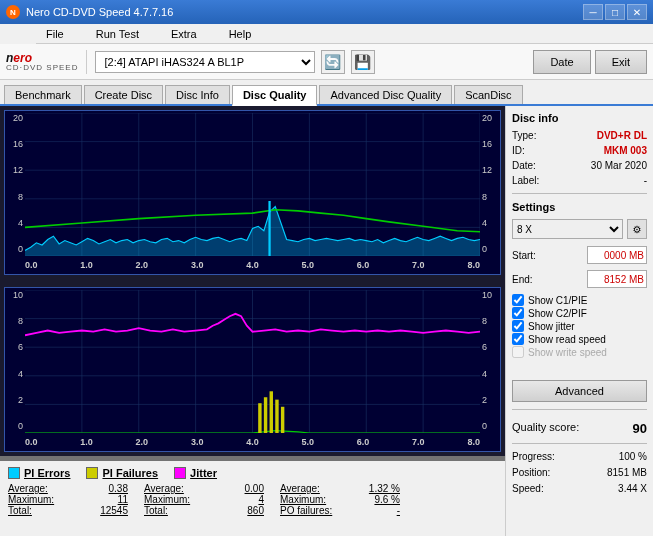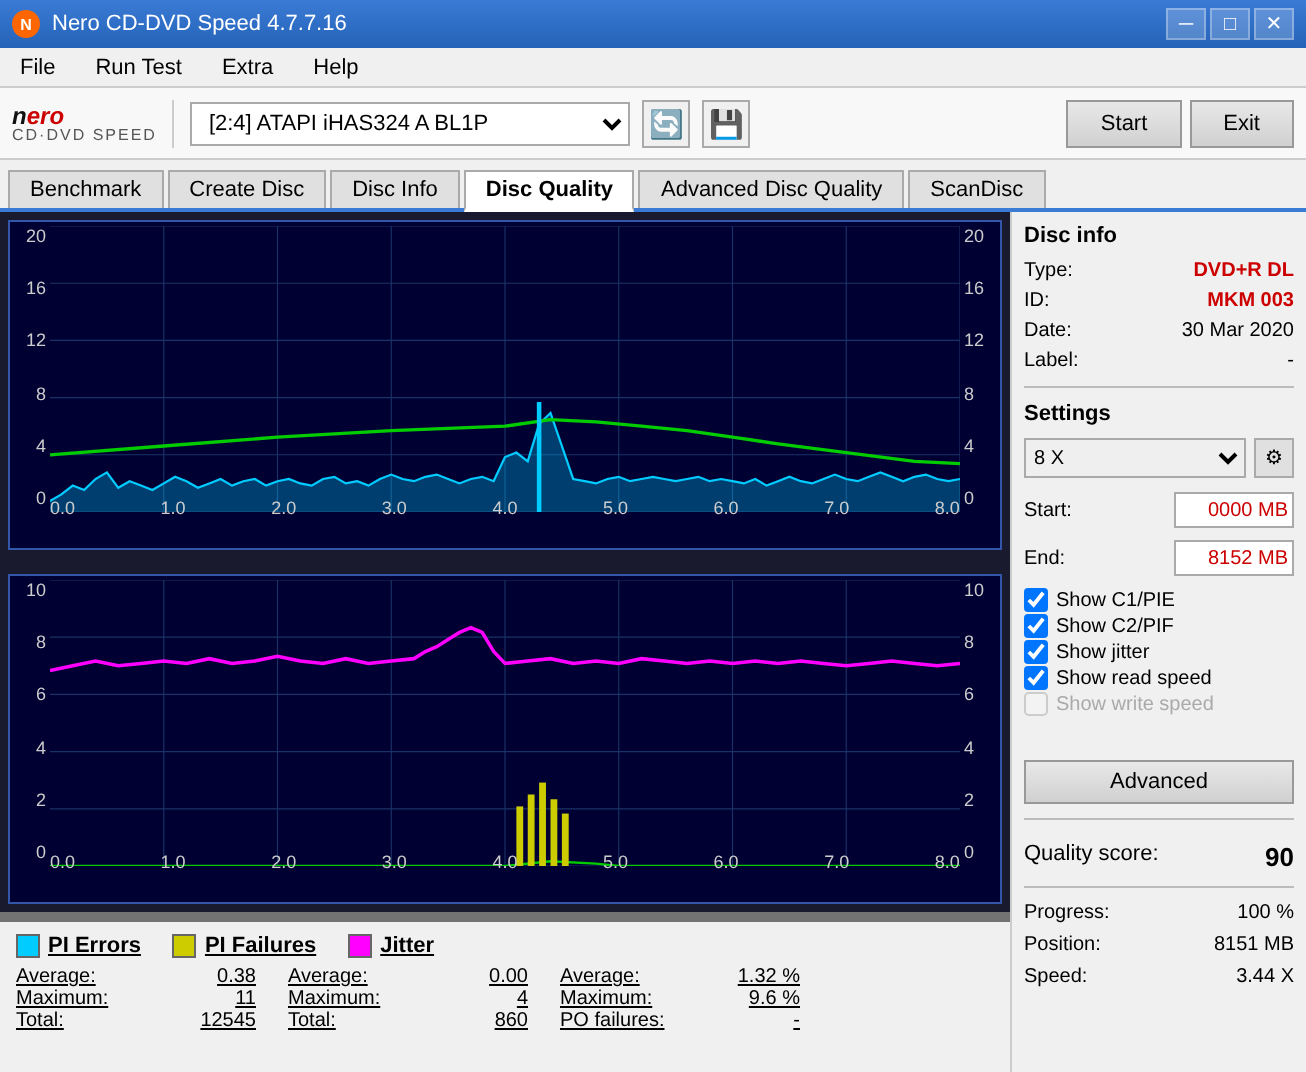--- a/index.html
+++ b/index.html
@@ -58,21 +58,22 @@
     }
 
     
     .menu-bar {
       background: #f0f0f0;
       border-bottom: 1px solid #ccc;
       display: flex;
       align-items: center;
       padding: 2px 4px;
       height: 20px;
-      gap: 8px;
+      gap: 20px;
+      margin-left: 36px;
     }
     .menu-item {
       padding: 1px 6px;
       cursor: pointer;
       font-size: 11px;
     }
 
     
     .toolbar {
       background: #f8f8f8;
@@ -221,29 +222,30 @@
       flex-direction: column;
       justify-content: space-between;
       color: #ccc;
       font-size: 9px;
       padding: 2px 0;
       text-align: left;
       padding-left: 2px;
     }
     .chart-x-axis {
       position: absolute;
-      bottom: 11px;
+      bottom: 0;
       left: 20px;
       right: 20px;
       height: 18px;
       display: flex;
       justify-content: space-between;
       color: #ccc;
       font-size: 9px;
       align-items: center;
+      font-weight: bold;
     }
 
     
     .legend-area {
       background: #f0f0f0;
       border-top: 5px solid #737373;
       padding: 6px 8px;
       height: 80px;
       text-decoration: underline;
     }
@@ -425,21 +427,21 @@
     <span class="logo-nero">n<span>ero</span></span>
     <span class="logo-sub">CD·DVD SPEED</span>
   </div>
   <div class="toolbar-sep"></div>
   <select class="drive-select">
     <option>[2:4]  ATAPI iHAS324  A BL1P</option>
   </select>
   <button class="toolbar-icon-btn">🔄</button>
   <button class="toolbar-icon-btn">💾</button>
   <div class="toolbar-right">
-    <button class="btn-start">Start</button>
+    <button class="btn-start">Date</button>
     <button class="btn-exit">Exit</button>
   </div>
 </div>
 
 <div class="tab-bar">
   <div class="tab">Benchmark</div>
   <div class="tab">Create Disc</div>
   <div class="tab">Disc Info</div>
   <div class="tab active">Disc Quality</div>
   <div class="tab">Advanced Disc Quality</div>

